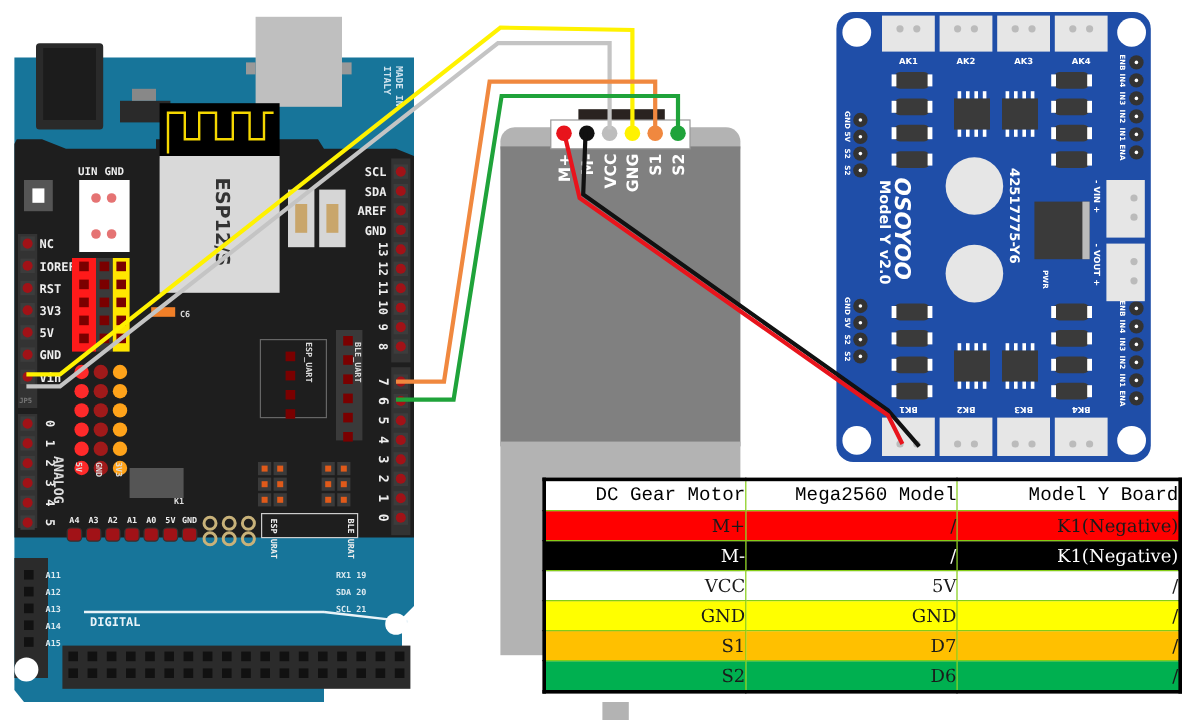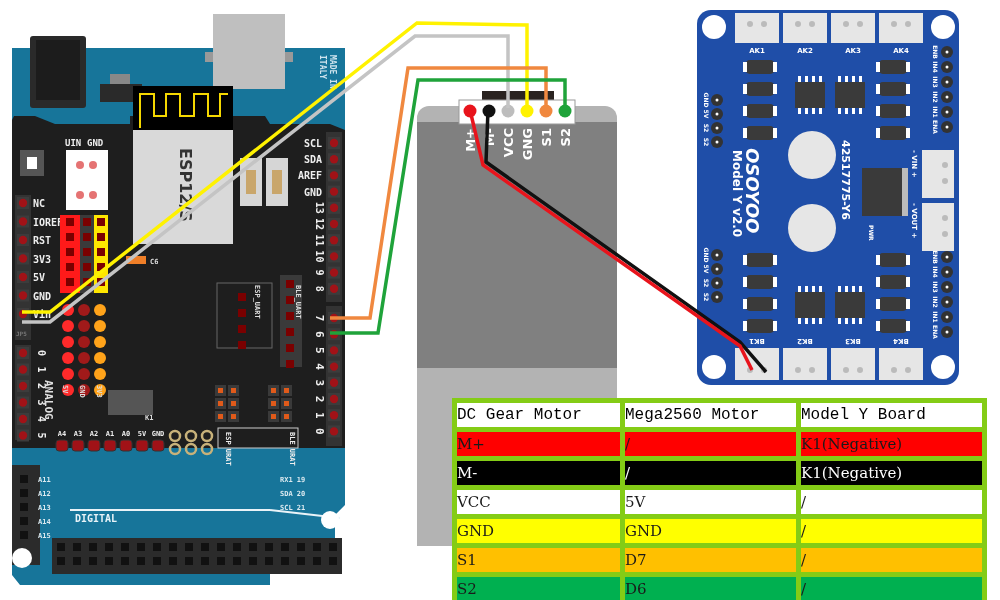--- a/index.html
+++ b/index.html
@@ -2,21 +2,21 @@
 <html><head>
 <meta charset="utf-8">
 <style>
   html,body{margin:0;padding:0;background:#ffffff;}
   body{width:1000px;height:600px;position:relative;overflow:hidden;font-family:"DejaVu Sans",sans-serif;}
   #diagram{position:absolute;left:0;top:0;width:1000px;height:600px;}
   .svgtxt{font-family:"DejaVu Sans",sans-serif;font-weight:bold;}
   .mono{font-family:"DejaVu Sans Mono",monospace;font-weight:bold;}
   #wiring-table{position:absolute;left:452px;top:398px;width:530px;border-collapse:collapse;border:3px solid #000;
     font-family:"DejaVu Serif",serif;font-size:15px;table-layout:fixed;}
-  #wiring-table th,#wiring-table td{border:5px solid #84cc16;text-align:left;height:24px;padding:0;line-height:23px;}
+  #wiring-table th,#wiring-table td{border:1px solid #84cc16;text-align:right;height:24px;padding:0;line-height:23px;}
   #wiring-table th{background:#fff;color:#000;font-weight:normal;font-family:"Liberation Mono",monospace;font-size:16px;}
   #wiring-table col.c1{width:168px;} #wiring-table col.c2{width:176px;} #wiring-table col.c3{width:186px;}
 </style>
 </head>
 <body>
 
 <svg id="diagram" viewBox="0 0 1000 600" xmlns="http://www.w3.org/2000/svg">
 
   <g>
     <path d="M12 48 L345 48 L345 505 L335 515 L335 560 L270 560 L270 585 L20 585 L12 575 Z" fill="#17759a"></path>
@@ -607,21 +607,21 @@
 
 <table id="wiring-table">
   <colgroup>
       <col class="c1">
       <col class="c2">
       <col class="c3">
     </colgroup>
   <thead>
     <tr>
       <th>DC Gear Motor</th>
-      <th>Mega2560 Motor</th>
+      <th>Mega2560 Model</th>
       <th>Model Y Board</th>
     </tr>
   </thead>
   <tbody id="table-body">
       <tr style="background: rgb(255, 0, 0); color: rgb(26, 26, 26);">
         <td>M+</td>
         <td>/</td>
         <td>K1(Negative)</td>
       </tr>
       <tr style="background: rgb(0, 0, 0); color: rgb(255, 255, 255);">

